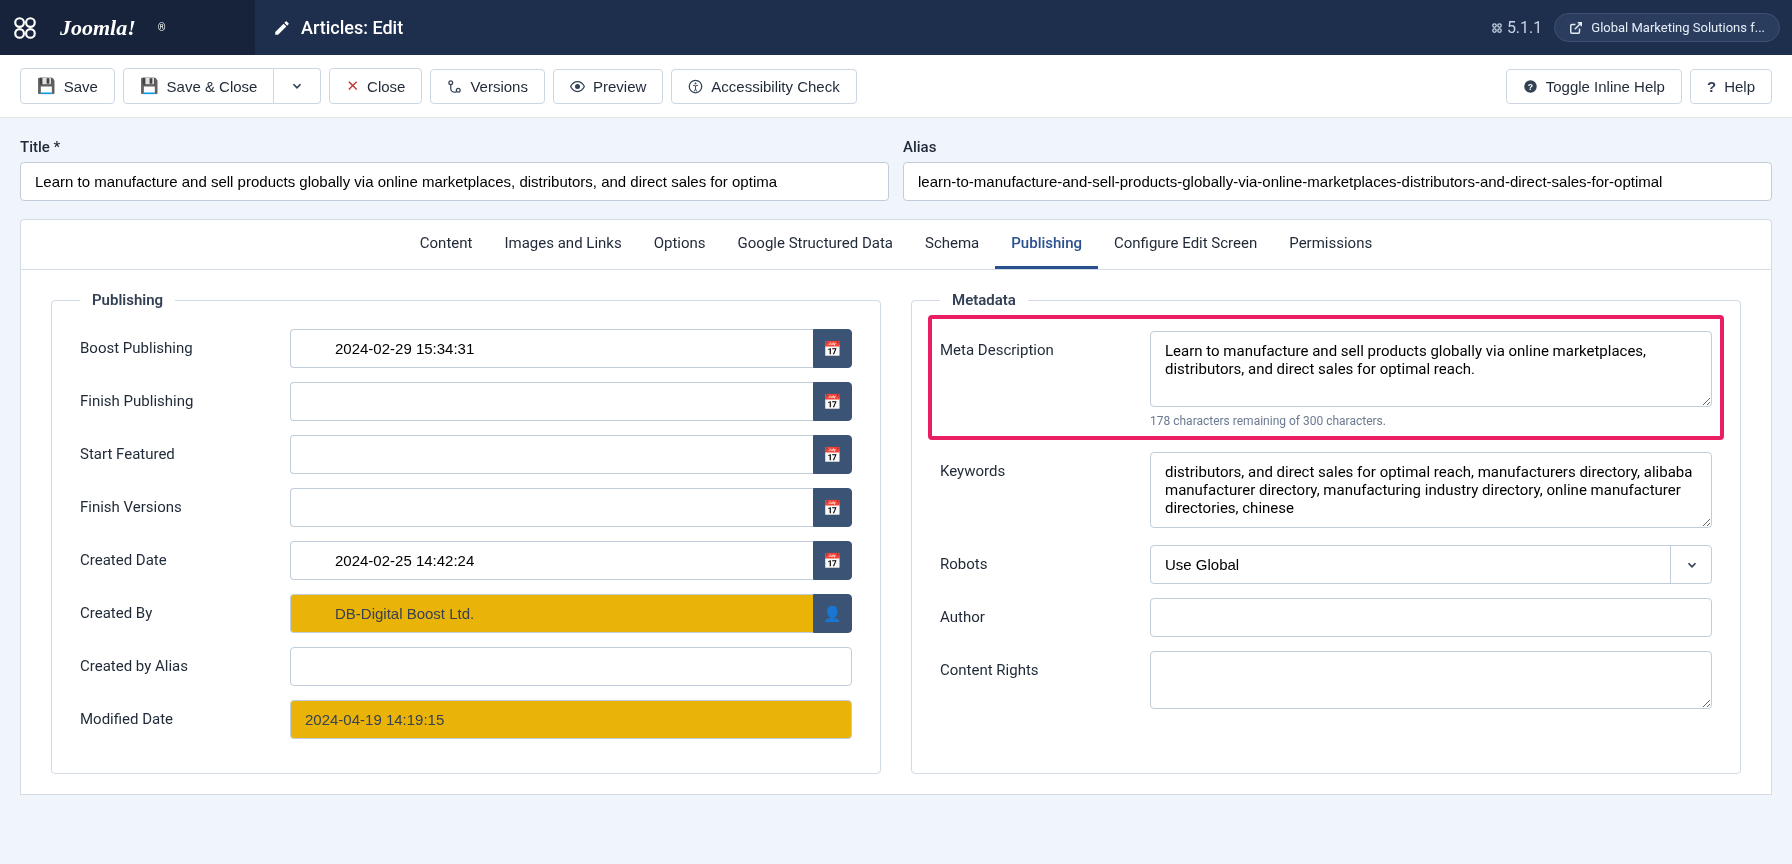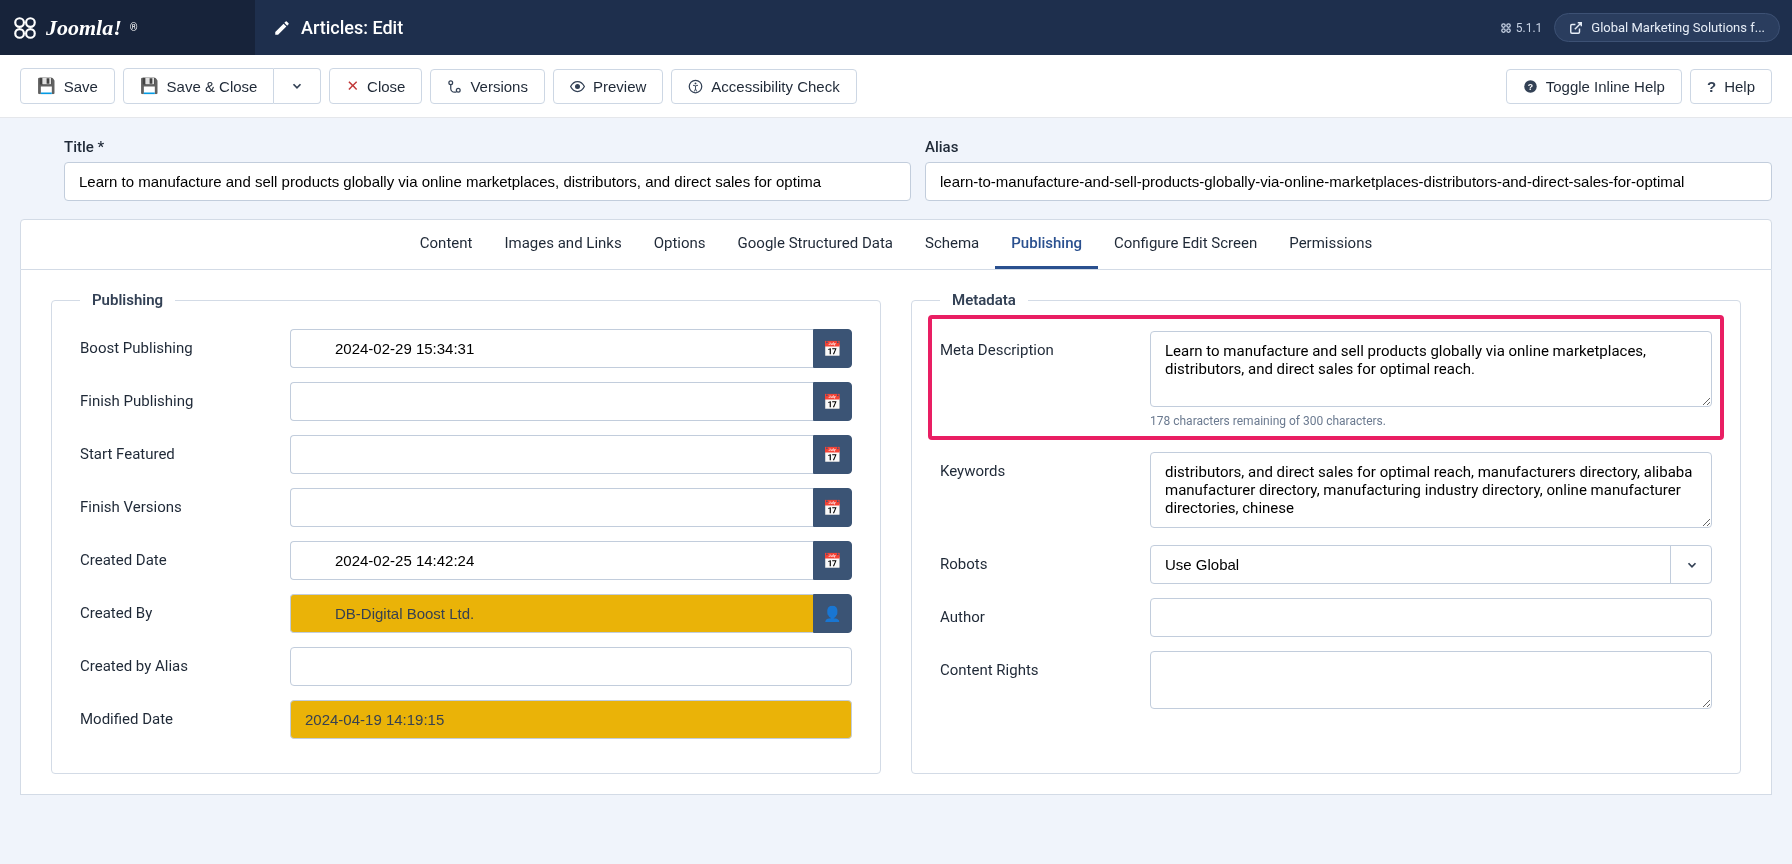--- a/index.html
+++ b/index.html
@@ -1,35 +1,35 @@
 <!DOCTYPE html>
 <html><head>
 <meta charset="utf-8">
 <style>
 * { box-sizing: border-box; margin: 0; padding: 0; }
 body { font-family: -apple-system, BlinkMacSystemFont, "Segoe UI", Roboto, sans-serif; background: #f0f4fb; color: #1f2937; font-size: 14px; }
 .topbar { background: #1e2f4d; color: #fff; display: flex; align-items: center; height: 55px; }
 .topbar-left { background: #17233a; display: flex; align-items: center; height: 100%; padding: 0 20px 0 12px; width: 255px; }
-.logo { display: flex; align-items: center; gap: 8px; }
+.logo { display: flex; align-items: center; gap: 22px; }
 .logo-icon { width: 26px; height: 26px; }
 .logo-text { font-family: Georgia, serif; font-style: italic; font-size: 22px; font-weight: 600; }
 .topbar-title { display: flex; align-items: center; gap: 10px; padding-left: 18px; font-size: 18px; font-weight: 500; flex: 1; }
 .topbar-right { display: flex; align-items: center; gap: 12px; padding-right: 12px; }
-.version-badge { font-size: 12px; color: #c7d2e4; display: flex; align-items: center; gap: 4px; }
+.version-badge { font-size: 16px; color: #c7d2e4; display: flex; align-items: center; gap: 4px; }
 .site-link { background: #2a3d5e; border: 1px solid #3d5174; color: #e6edf7; padding: 6px 14px; border-radius: 20px; font-size: 13px; display: flex; align-items: center; gap: 8px; cursor: pointer; }
 .toolbar { background: #fff; border-bottom: 1px solid #e5e7eb; padding: 13px 20px; display: flex; align-items: center; gap: 8px; }
 .btn { background: #fff; border: 1px solid #cdd7e4; padding: 8px 16px; border-radius: 4px; font-size: 15px; display: inline-flex; align-items: center; gap: 8px; cursor: pointer; color: #1f2937; }
 .btn-save .icn { color: #2a7a3f; }
 .btn-close .icn { color: #c13838; }
 .btn-group { display: inline-flex; }
 .btn-group .btn:first-child { border-top-right-radius: 0; border-bottom-right-radius: 0; }
 .btn-group .btn:last-child { border-top-left-radius: 0; border-bottom-left-radius: 0; border-left: 0; }
 .toolbar .spacer { flex: 1; }
 .content { padding: 20px; }
-.field-row { display: flex; gap: 14px; margin-bottom: 18px; margin-left: 44px; }
+.field-row { display: flex; gap: 14px; margin-bottom: 18px; }
 .field-col { flex: 1; display: flex; flex-direction: column; gap: 6px; }
 .field-label { font-size: 15px; font-weight: 500; color: #1f2937; }
 .text-input { width: 100%; padding: 10px 14px; border: 1px solid #c2cddc; border-radius: 4px; font-size: 15px; background: #fff; }
 .tabbar { background: #fff; border: 1px solid #d3dbe6; border-radius: 4px 4px 0 0; display: flex; padding: 0; justify-content: center; }
 .tab { padding: 14px 16px; font-size: 15px; cursor: pointer; color: #1f2937; border-bottom: 3px solid transparent; }
 .tab.active { color: #2a508f; border-bottom-color: #2a508f; font-weight: 500; }
 .tab-content { background: #fff; border: 1px solid #d3dbe6; border-top: none; padding: 30px 30px 20px; display: flex; gap: 30px; }
 .fieldset { border: 1px solid #d3dbe6; border-radius: 4px; padding: 28px 28px 20px; flex: 1; position: relative; }
 .fieldset-legend { position: absolute; top: -10px; left: 28px; background: #fff; padding: 0 12px; font-weight: 600; color: #334155; font-size: 15px; }
 .form-row { display: flex; align-items: flex-start; margin-bottom: 14px; }

